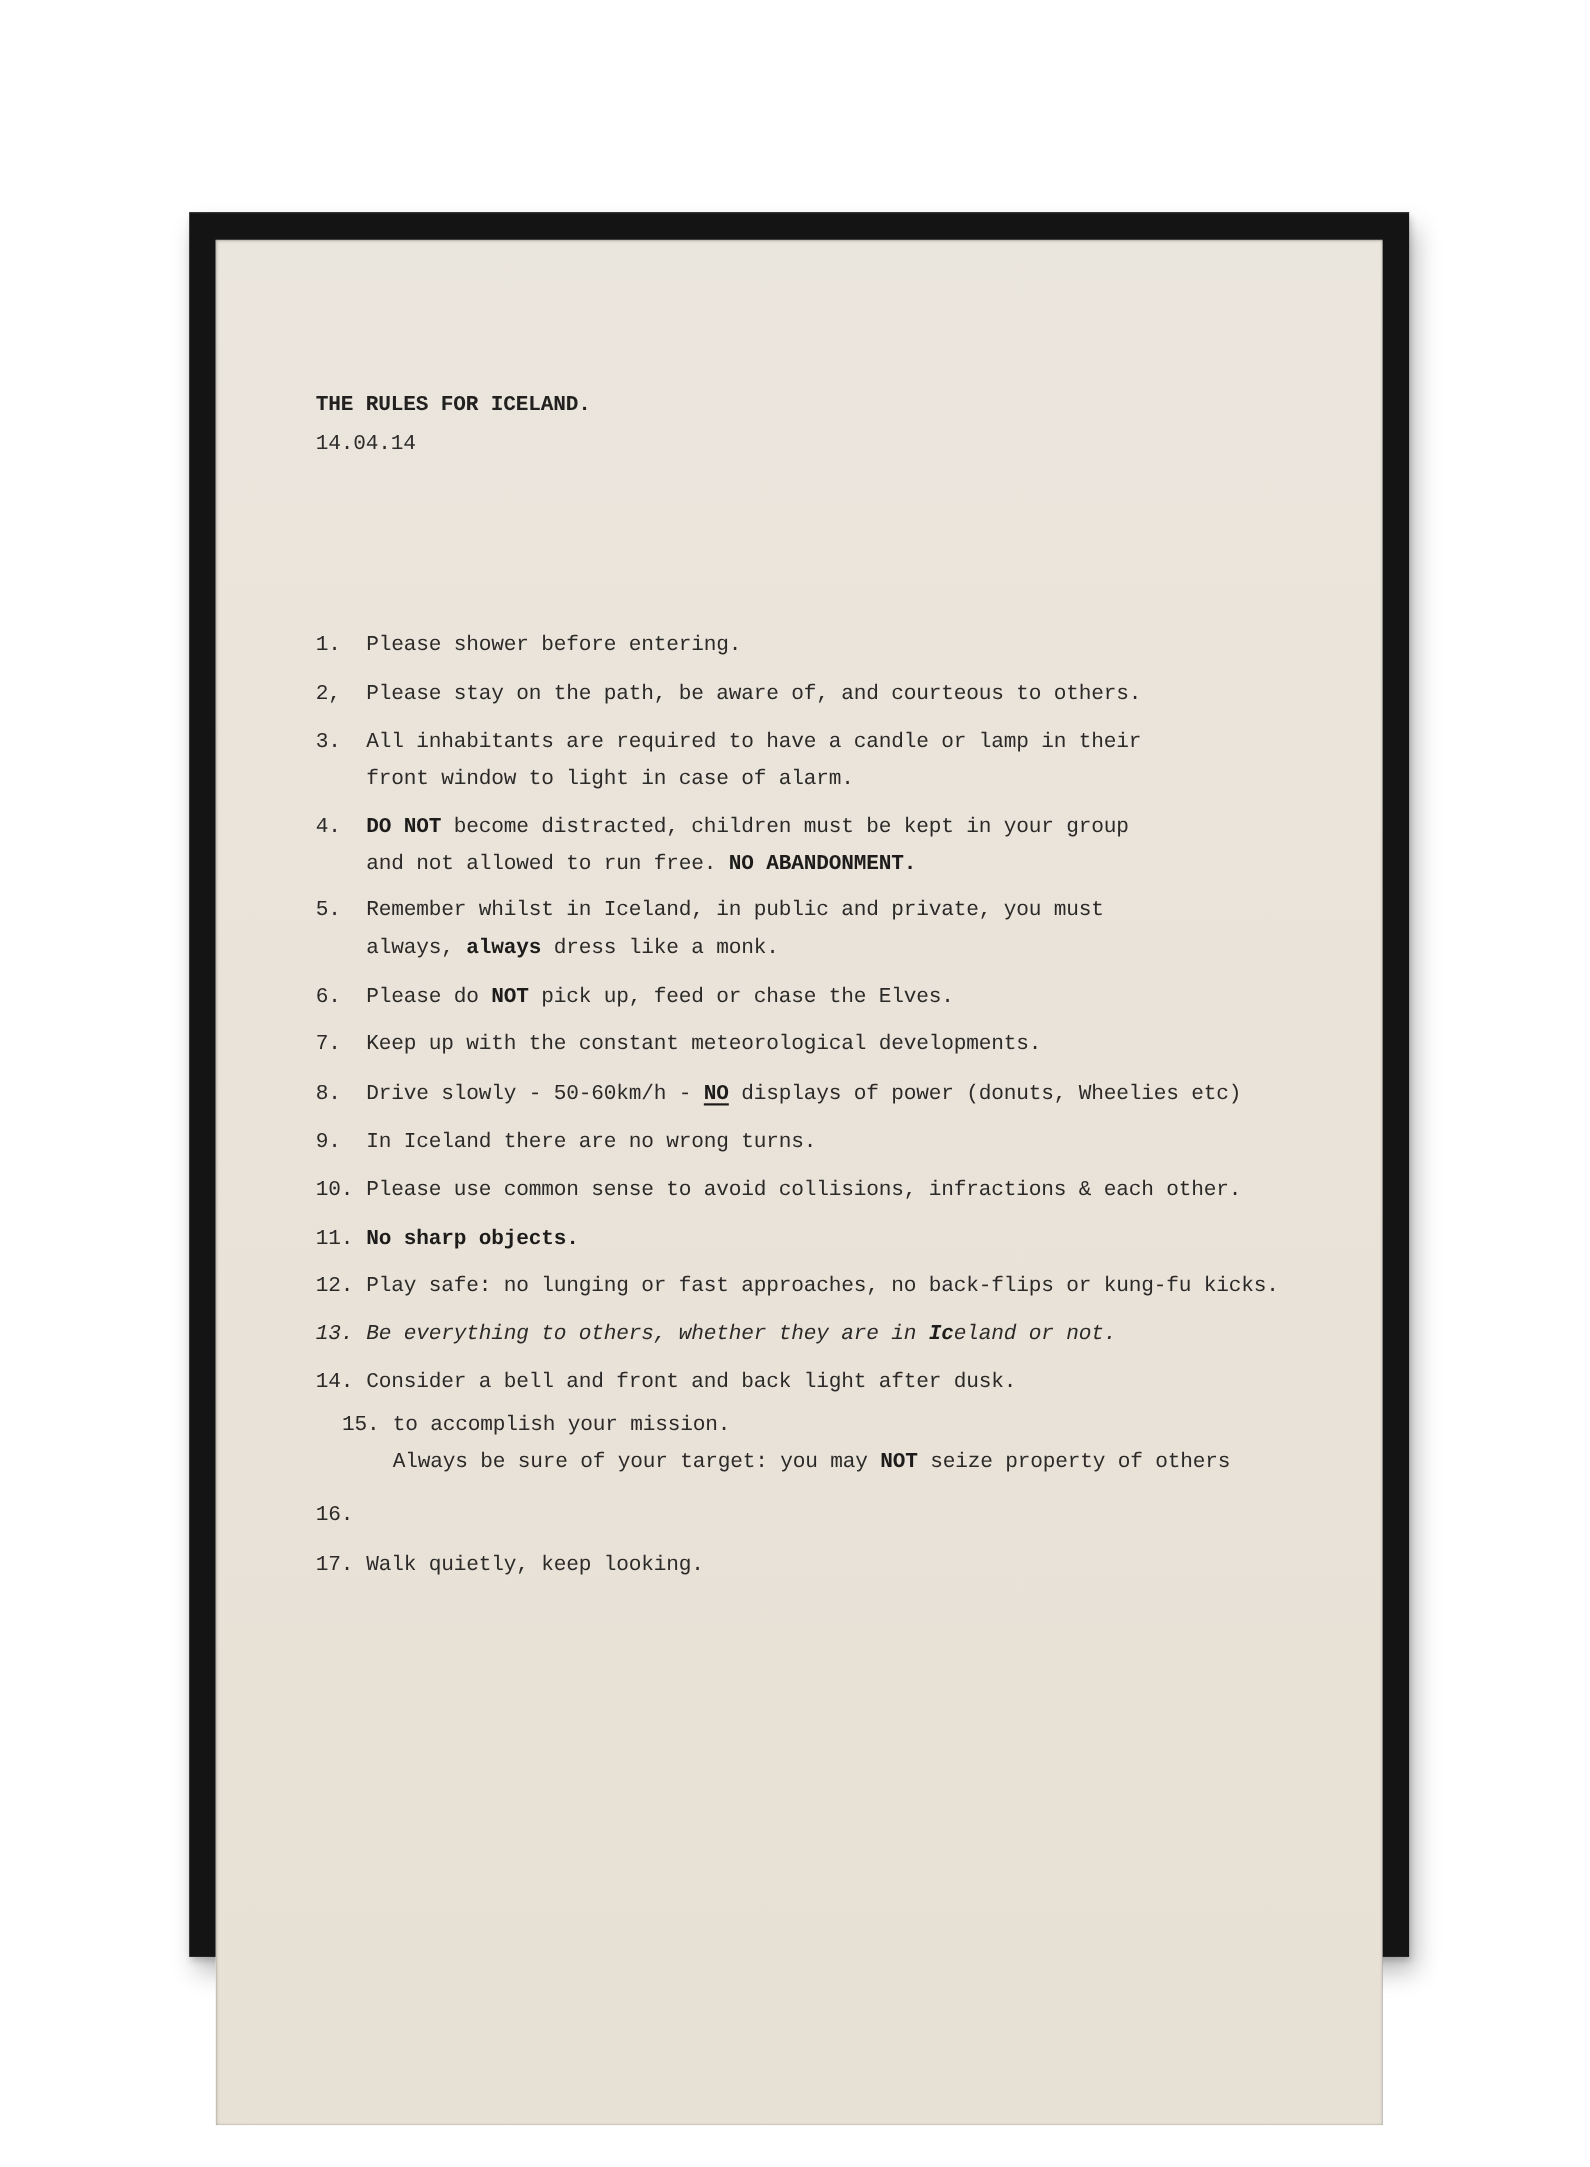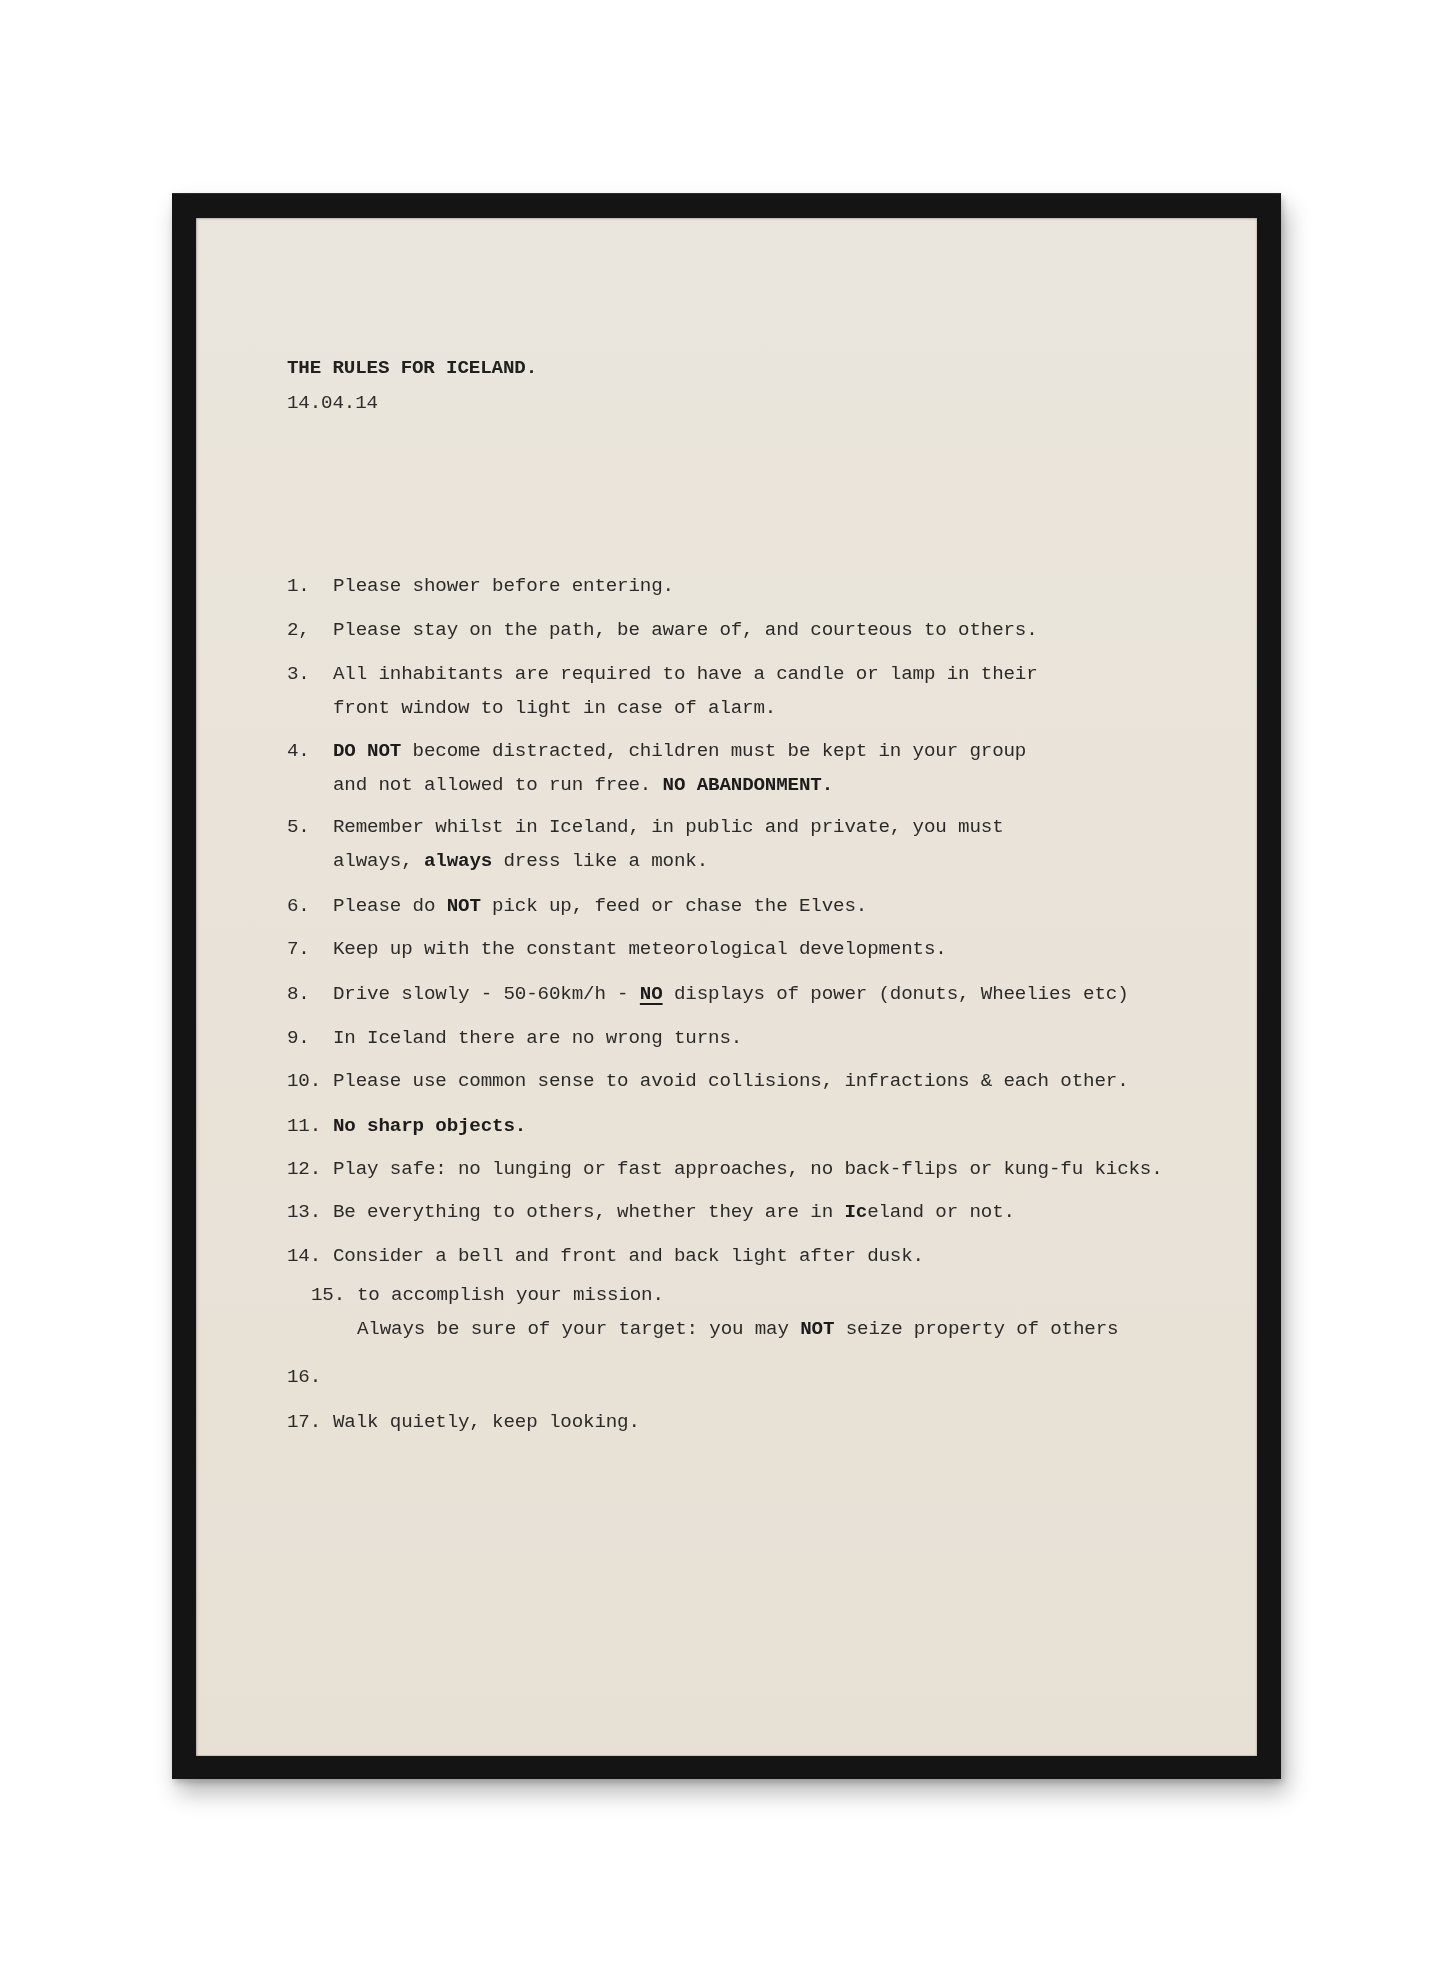--- a/index.html
+++ b/index.html
@@ -25,21 +25,21 @@
       position: absolute;
       left: 0; top: 0; right: 0; bottom: 0;
       border-top: 1px solid #2a2a2a;
       pointer-events: none;
     }
     .paper {
       position: absolute;
       left: 24px;
       top: 25px;
       width: 1061px;
-      height: 1538px;
+      height: 1714px;
       background: linear-gradient(180deg, #ebe6dd 0%, #e9e3d9 40%, #e6e0d5 100%);
       box-shadow: inset 0 0 2px rgba(0,0,0,0.35), inset 1px 1px 3px rgba(0,0,0,0.15);
     }
     .typed {
       font-family: "Liberation Mono", "DejaVu Sans Mono", monospace;
       font-size: 19.2px;
       color: #2b2a28;
       letter-spacing: -0.15px;
     }
     .title {
@@ -98,20 +98,20 @@
         <li class="rule" style="top: 439px;"><span class="num">3.</span><span class="text"><span class="line"><span>All inhabitants are required to have a candle or lamp in their</span></span><span class="line"><span>front window to light in case of alarm.</span></span></span></li>
         <li class="rule" style="top: 516px;"><span class="num">4.</span><span class="text"><span class="line"><span class="b">DO NOT</span><span> become distracted, children must be kept in your group</span></span><span class="line"><span>and not allowed to run free. </span><span class="b">NO ABANDONMENT.</span></span></span></li>
         <li class="rule" style="top: 592px;"><span class="num">5.</span><span class="text"><span class="line"><span>Remember whilst in Iceland, in public and private, you must</span></span><span class="line"><span>always, </span><span class="b">always</span><span> dress like a monk.</span></span></span></li>
         <li class="rule" style="top: 671px;"><span class="num">6.</span><span class="text"><span class="line"><span>Please do </span><span class="b">NOT</span><span> pick up, feed or chase the Elves.</span></span></span></li>
         <li class="rule" style="top: 714px;"><span class="num">7.</span><span class="text"><span class="line"><span>Keep up with the constant meteorological developments.</span></span></span></li>
         <li class="rule" style="top: 759px;"><span class="num">8.</span><span class="text"><span class="line"><span>Drive slowly - 50-60km/h - </span><span class="b u">NO</span><span> displays of power (donuts, Wheelies etc)</span></span></span></li>
         <li class="rule" style="top: 803px;"><span class="num">9.</span><span class="text"><span class="line"><span>In Iceland there are no wrong turns.</span></span></span></li>
         <li class="rule" style="top: 846px;"><span class="num">10.</span><span class="text"><span class="line"><span>Please use common sense to avoid collisions, infractions &amp; each other.</span></span></span></li>
         <li class="rule" style="top: 891px;"><span class="num">11.</span><span class="text"><span class="line"><span class="b">No sharp objects.</span></span></span></li>
         <li class="rule" style="top: 934px;"><span class="num">12.</span><span class="text"><span class="line"><span>Play safe: no lunging or fast approaches, no back-flips or kung-fu kicks.</span></span></span></li>
-        <li class="rule" style="top: 977px;"><span class="num">13.</span><span class="text"><span class="line"><span>Be everything to others, whether they are in </span><span class="b">Ic</span><span>eland or not.</span></span></span></li>
+        <li class="rule" style="top: 977px; font-style: italic;"><span class="num">13.</span><span class="text"><span class="line"><span>Be everything to others, whether they are in </span><span class="b">Ic</span><span>eland or not.</span></span></span></li>
         <li class="rule" style="top: 1021px;"><span class="num">14.</span><span class="text"><span class="line"><span>Consider a bell and front and back light after dusk.</span></span></span></li>
         <li class="rule" style="top: 1060px; margin-left: 24px;"><span class="num">15.</span><span class="text"><span class="line"><span>to accomplish your mission.</span></span><span class="line"><span>Always be sure of your target: you may </span><span class="b">NOT</span><span> seize property of others</span></span></span></li>
         <li class="rule" style="top: 1142px;"><span class="num">16.</span></li>
         <li class="rule" style="top: 1187px;"><span class="num">17.</span><span class="text"><span class="line"><span>Walk quietly, keep looking.</span></span></span></li>
       </ol>
   </div>
 </div>
 
 </body></html>

